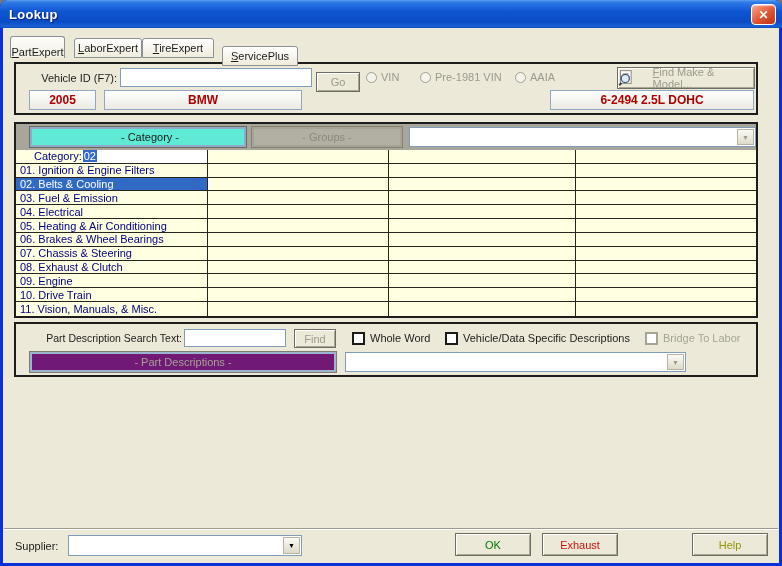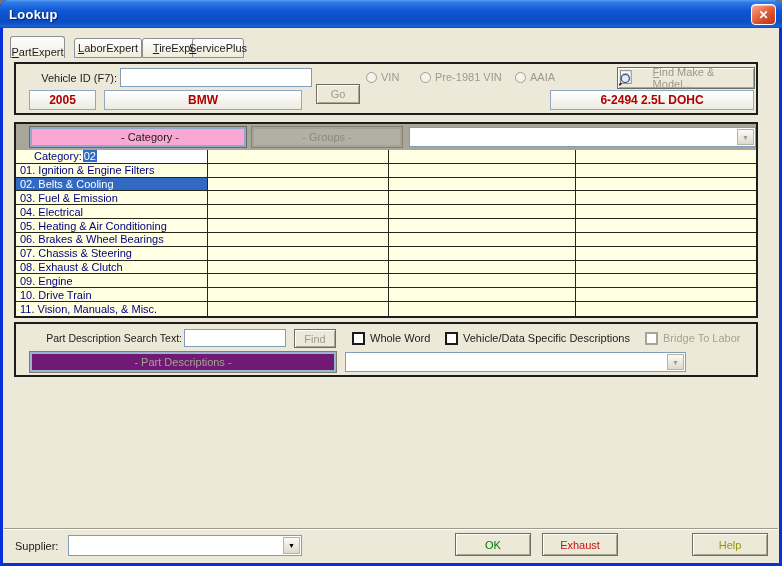--- a/index.html
+++ b/index.html
@@ -54,21 +54,21 @@
     border:1px solid #92A7C2;background:linear-gradient(#FFFFFF,#EBEBE2);
     color:#B00000;font-weight:bold;font-size:12px;
     display:flex;align-items:center;justify-content:center;white-space:nowrap;
   }
   .radio{position:absolute;top:7px;display:flex;align-items:center;gap:4px;}
   .rcirc{width:11px;height:11px;border-radius:50%;border:1px solid #A19F92;background:#F4F3EC;}
 
   
   .strip{position:absolute;left:0;top:0;right:0;height:26px;background:#A8A69A;}
   .stripbtn{position:absolute;top:3px;height:20px;display:flex;align-items:center;justify-content:center;}
-  .catbtn{background:#f9a8d4;border:2px solid #91AACB;box-shadow:0 0 0 1px #6A695E;color:#1c1c1c;padding-left:24px;}
+  .catbtn{background:#5eead4;border:2px solid #91AACB;box-shadow:0 0 0 1px #6A695E;color:#1c1c1c;padding-left:24px;}
   .grpbtn{background:#B2B0A3;border:2px solid #A5A395;box-shadow:0 0 0 1px #84826F;color:#8B897B;}
   .combo{position:absolute;background:#fff;border:1px solid #7F9DB9;}
   .combo .arrowbtn{
     position:absolute;right:1px;top:1px;bottom:1px;width:17px;
     background:linear-gradient(#FBFAF6,#DEDACA);border:1px solid #B6B3A1;
     display:flex;align-items:center;justify-content:center;font-size:7px;color:#9C9A8E;
   }
   .combo .arrowbtn.en{color:#000;}
   .combo .val{position:absolute;left:4px;top:3px;right:20px;white-space:nowrap;overflow:hidden;}
 
@@ -120,28 +120,28 @@
 
   <div class="tab active" style="left:10px;width:55px;align-items:flex-end;">
     <span><span class="u">P</span><span>artExpert</span></span>
   </div>
   <div class="tab" style="left:74px;width:68px;">
     <span><span class="u">L</span><span>aborExpert</span></span>
   </div>
   <div class="tab" style="left:142px;width:72px;">
     <span><span class="u">T</span><span>ireExpert</span></span>
   </div>
-  <div class="tab" style="left:192px;width:52px;">
+  <div class="tab" style="left:222px;width:76px;margin-top:8px;">
     <span><span class="u">S</span><span>ervicePlus</span></span>
   </div>
 
   <div class="gbox" style="left:14px;top:62px;width:744px;height:53px;">
     <div class="abslabel" style="left:0;width:101px;top:8px;text-align:right;">Vehicle ID (F7):</div>
     <input class="edit" style="position: absolute; left: 104px; top: 4px; width: 192px; height: 19px;" value="">
-    <div class="btn3d gray" style="position:absolute;left:300px;top:20px;width:44px;height:20px;">Go</div>
+    <div class="btn3d gray" style="position:absolute;left:300px;top:8px;width:44px;height:20px;">Go</div>
 
     <div class="radio" style="left:350px;">
       <span class="rcirc"></span>
       <span class="gray">VIN</span>
     </div>
     <div class="radio" style="left:404px;">
       <span class="rcirc"></span>
       <span class="gray">Pre-1981 VIN</span>
     </div>
     <div class="radio" style="left:499px;">

